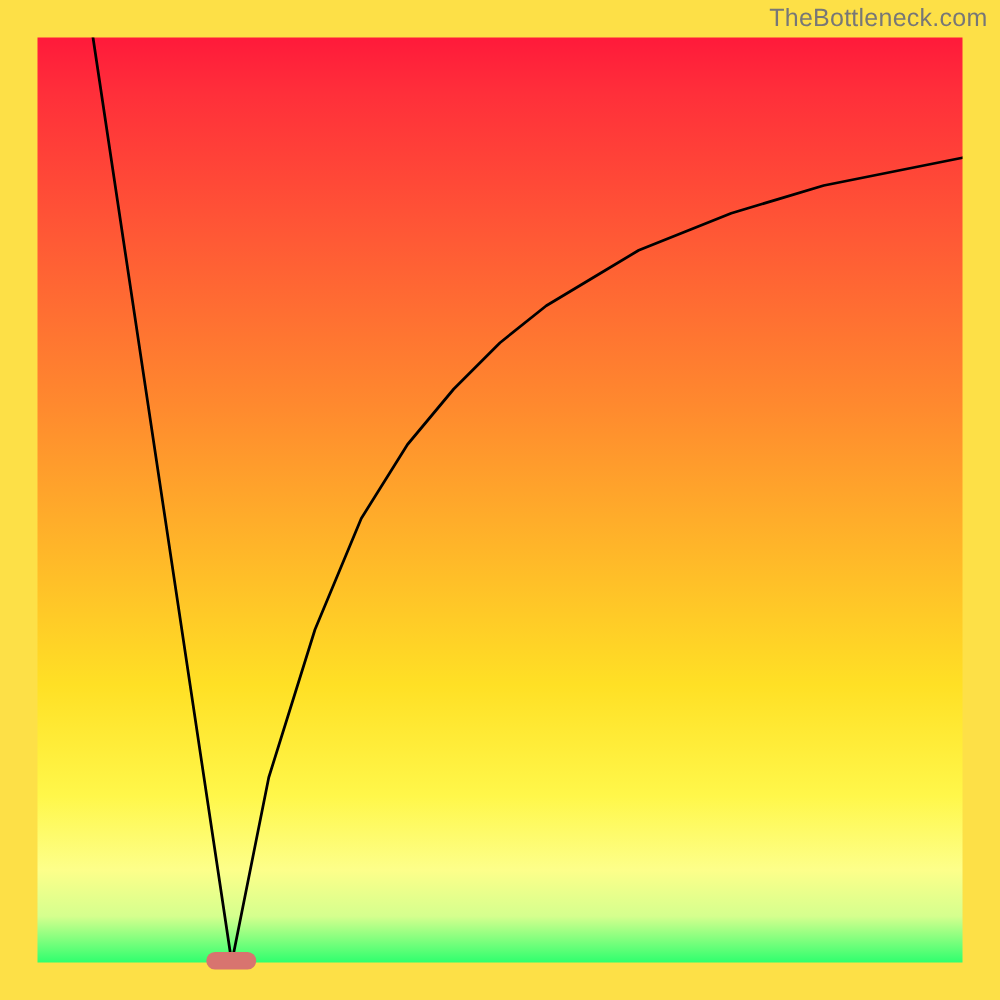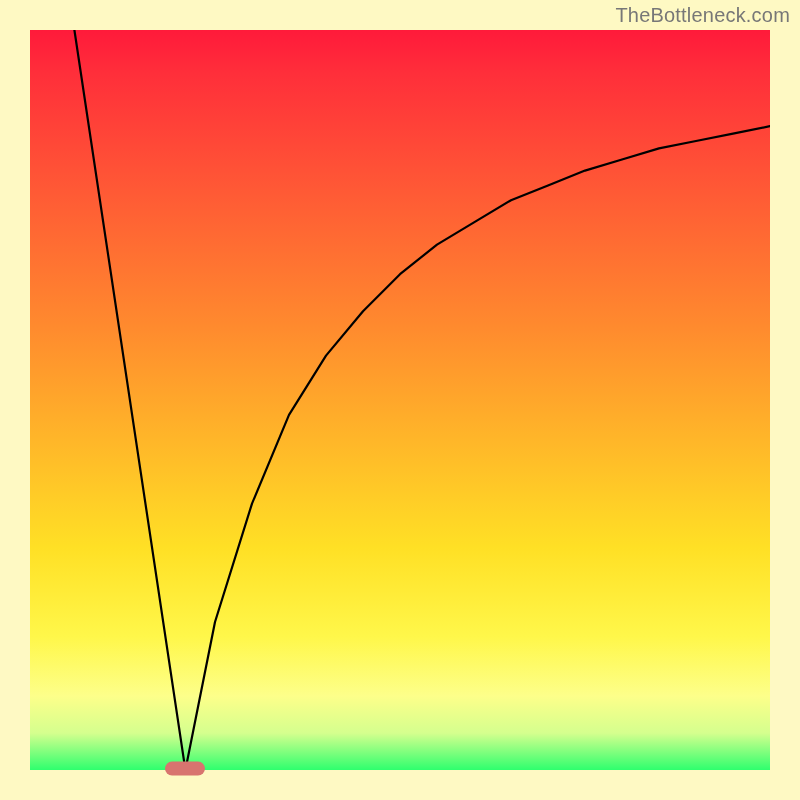--- a/index.html
+++ b/index.html
@@ -8,21 +8,21 @@
     width: 800px;
     height: 800px;
     overflow: hidden;
     background: #000;
     font-family: Arial, Helvetica, sans-serif;
   }
   .frame {
     position: relative;
     width: 800px;
     height: 800px;
-    background: #fef9c3;
+    background: #fde047;
   }
   .plot {
     position: absolute;
     left: 30px;
     top: 30px;
     width: 740px;
     height: 740px;
     background: linear-gradient(
       to bottom,
       #ff1a3a 0%,

